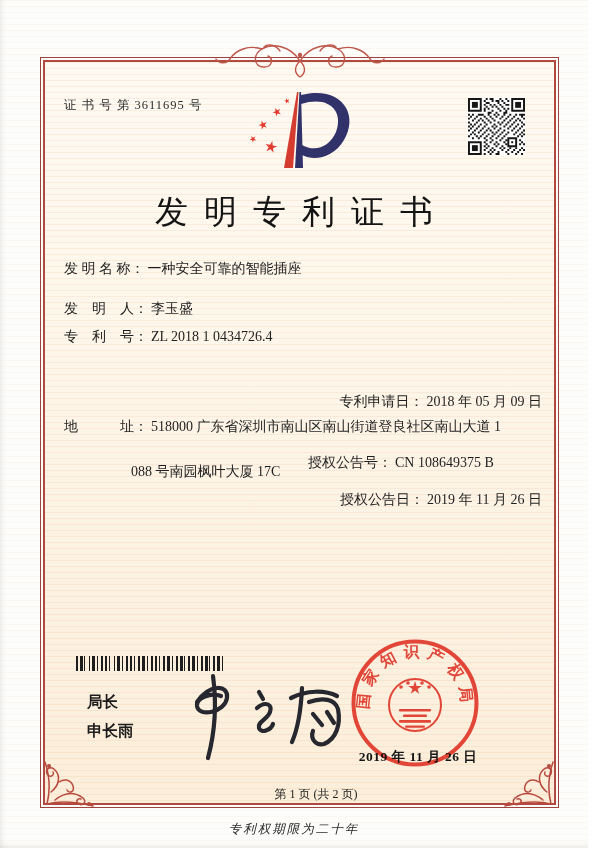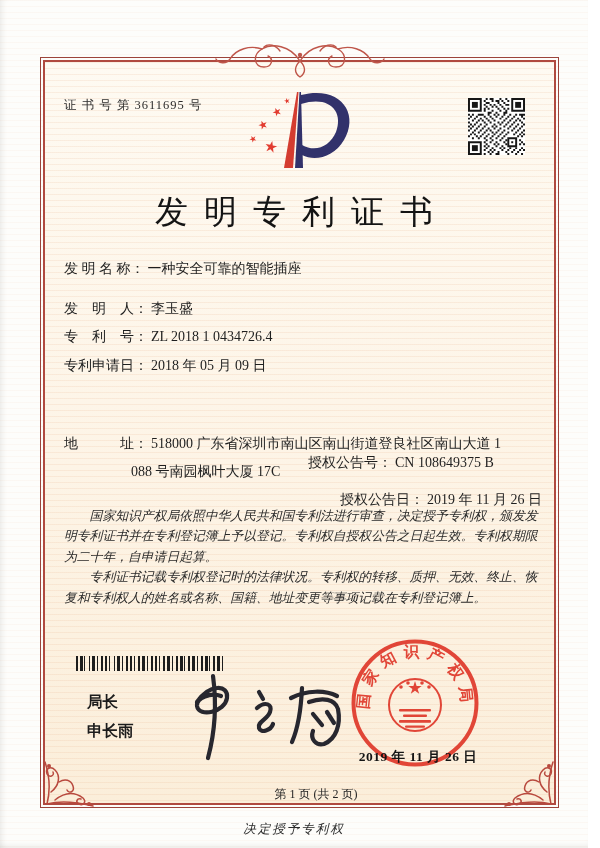--- a/index.html
+++ b/index.html
@@ -147,38 +147,34 @@
     <span class="flabel">发 明 名 称：</span><span>一种安全可靠的智能插座</span>
   </div>
 
   <div class="abs title">发明专利证书</div>
   <div class="abs frow" style="top:300px;">
     <span class="flabel">发　明　人：</span><span>李玉盛</span>
   </div>
   <div class="abs frow" style="top:328px;">
     <span class="flabel">专　利　号：</span><span>ZL 2018 1 0434726.4</span>
   </div>
-  <div class="abs frow" style="top:357px;">
+  <div class="abs frow" style="top:393px;text-align:right;">
     <span class="flabel">专利申请日：</span><span>2018 年 05 月 09 日</span>
   </div>
-  <div class="abs frow" style="top:435px;">
+  <div class="abs frow" style="top:418px;">
     <span class="flabel">地　　　址：</span><span>518000 广东省深圳市南山区南山街道登良社区南山大道 1</span>
   </div>
   <div class="abs addr2" style="top:463px;">088 号南园枫叶大厦 17C</div>
   <div class="abs frow" style="top:491px;text-align:right;">
     <span class="flabel">授权公告日：</span><span>2019 年 11 月 26 日</span>
   </div>
   <div class="abs grant2">
     <span class="flabel">授权公告号：</span><span>CN 108649375 B</span>
   </div>
 
-  <div class="abs paras">
-    <p>国家知识产权局依照中华人民共和国专利法进行审查，决定授予专利权，颁发发明专利证书并在专利登记簿上予以登记。专利权自授权公告之日起生效。专利权期限为二十年，自申请日起算。</p>
-    <p>专利证书记载专利权登记时的法律状况。专利权的转移、质押、无效、终止、恢复和专利权人的姓名或名称、国籍、地址变更等事项记载在专利登记簿上。</p>
-  </div>
 
   <div class="abs barcode"></div>
 
   <div class="abs official" style="top:692px;">局长</div>
   <div class="abs official" style="top:721px;">申长雨</div>
 
   <svg class="abs" style="left:175px;top:668px;" width="175" height="95" viewBox="0 0 175 95">
     <g stroke="#27272f" stroke-width="4.2" fill="none" stroke-linecap="round" stroke-linejoin="round">
       <path d="M22,34 C34,16 54,16 52,30 C50,44 24,50 22,38 C21,30 36,24 46,28"></path>
       <path d="M38,8 C41,30 41,60 33,90"></path>
@@ -213,15 +209,15 @@
         <rect x="54" y="77.5" width="24" height="2.4" rx="1"></rect>
         <rect x="50" y="83" width="32" height="2.8" rx="1"></rect>
         <rect x="56" y="88.5" width="20" height="2.2" rx="1"></rect>
       </g>
     </g>
   </svg>
 
   <div class="abs sealdate">2019 年 11 月 26 日</div>
 
   <div class="abs pageinfo">第 1 页 (共 2 页)</div>
-  <div class="abs backnote">决定授予专利权</div>
+  <div class="abs backnote">专利权期限为二十年</div>
 
 </div>
 
 </body></html>

